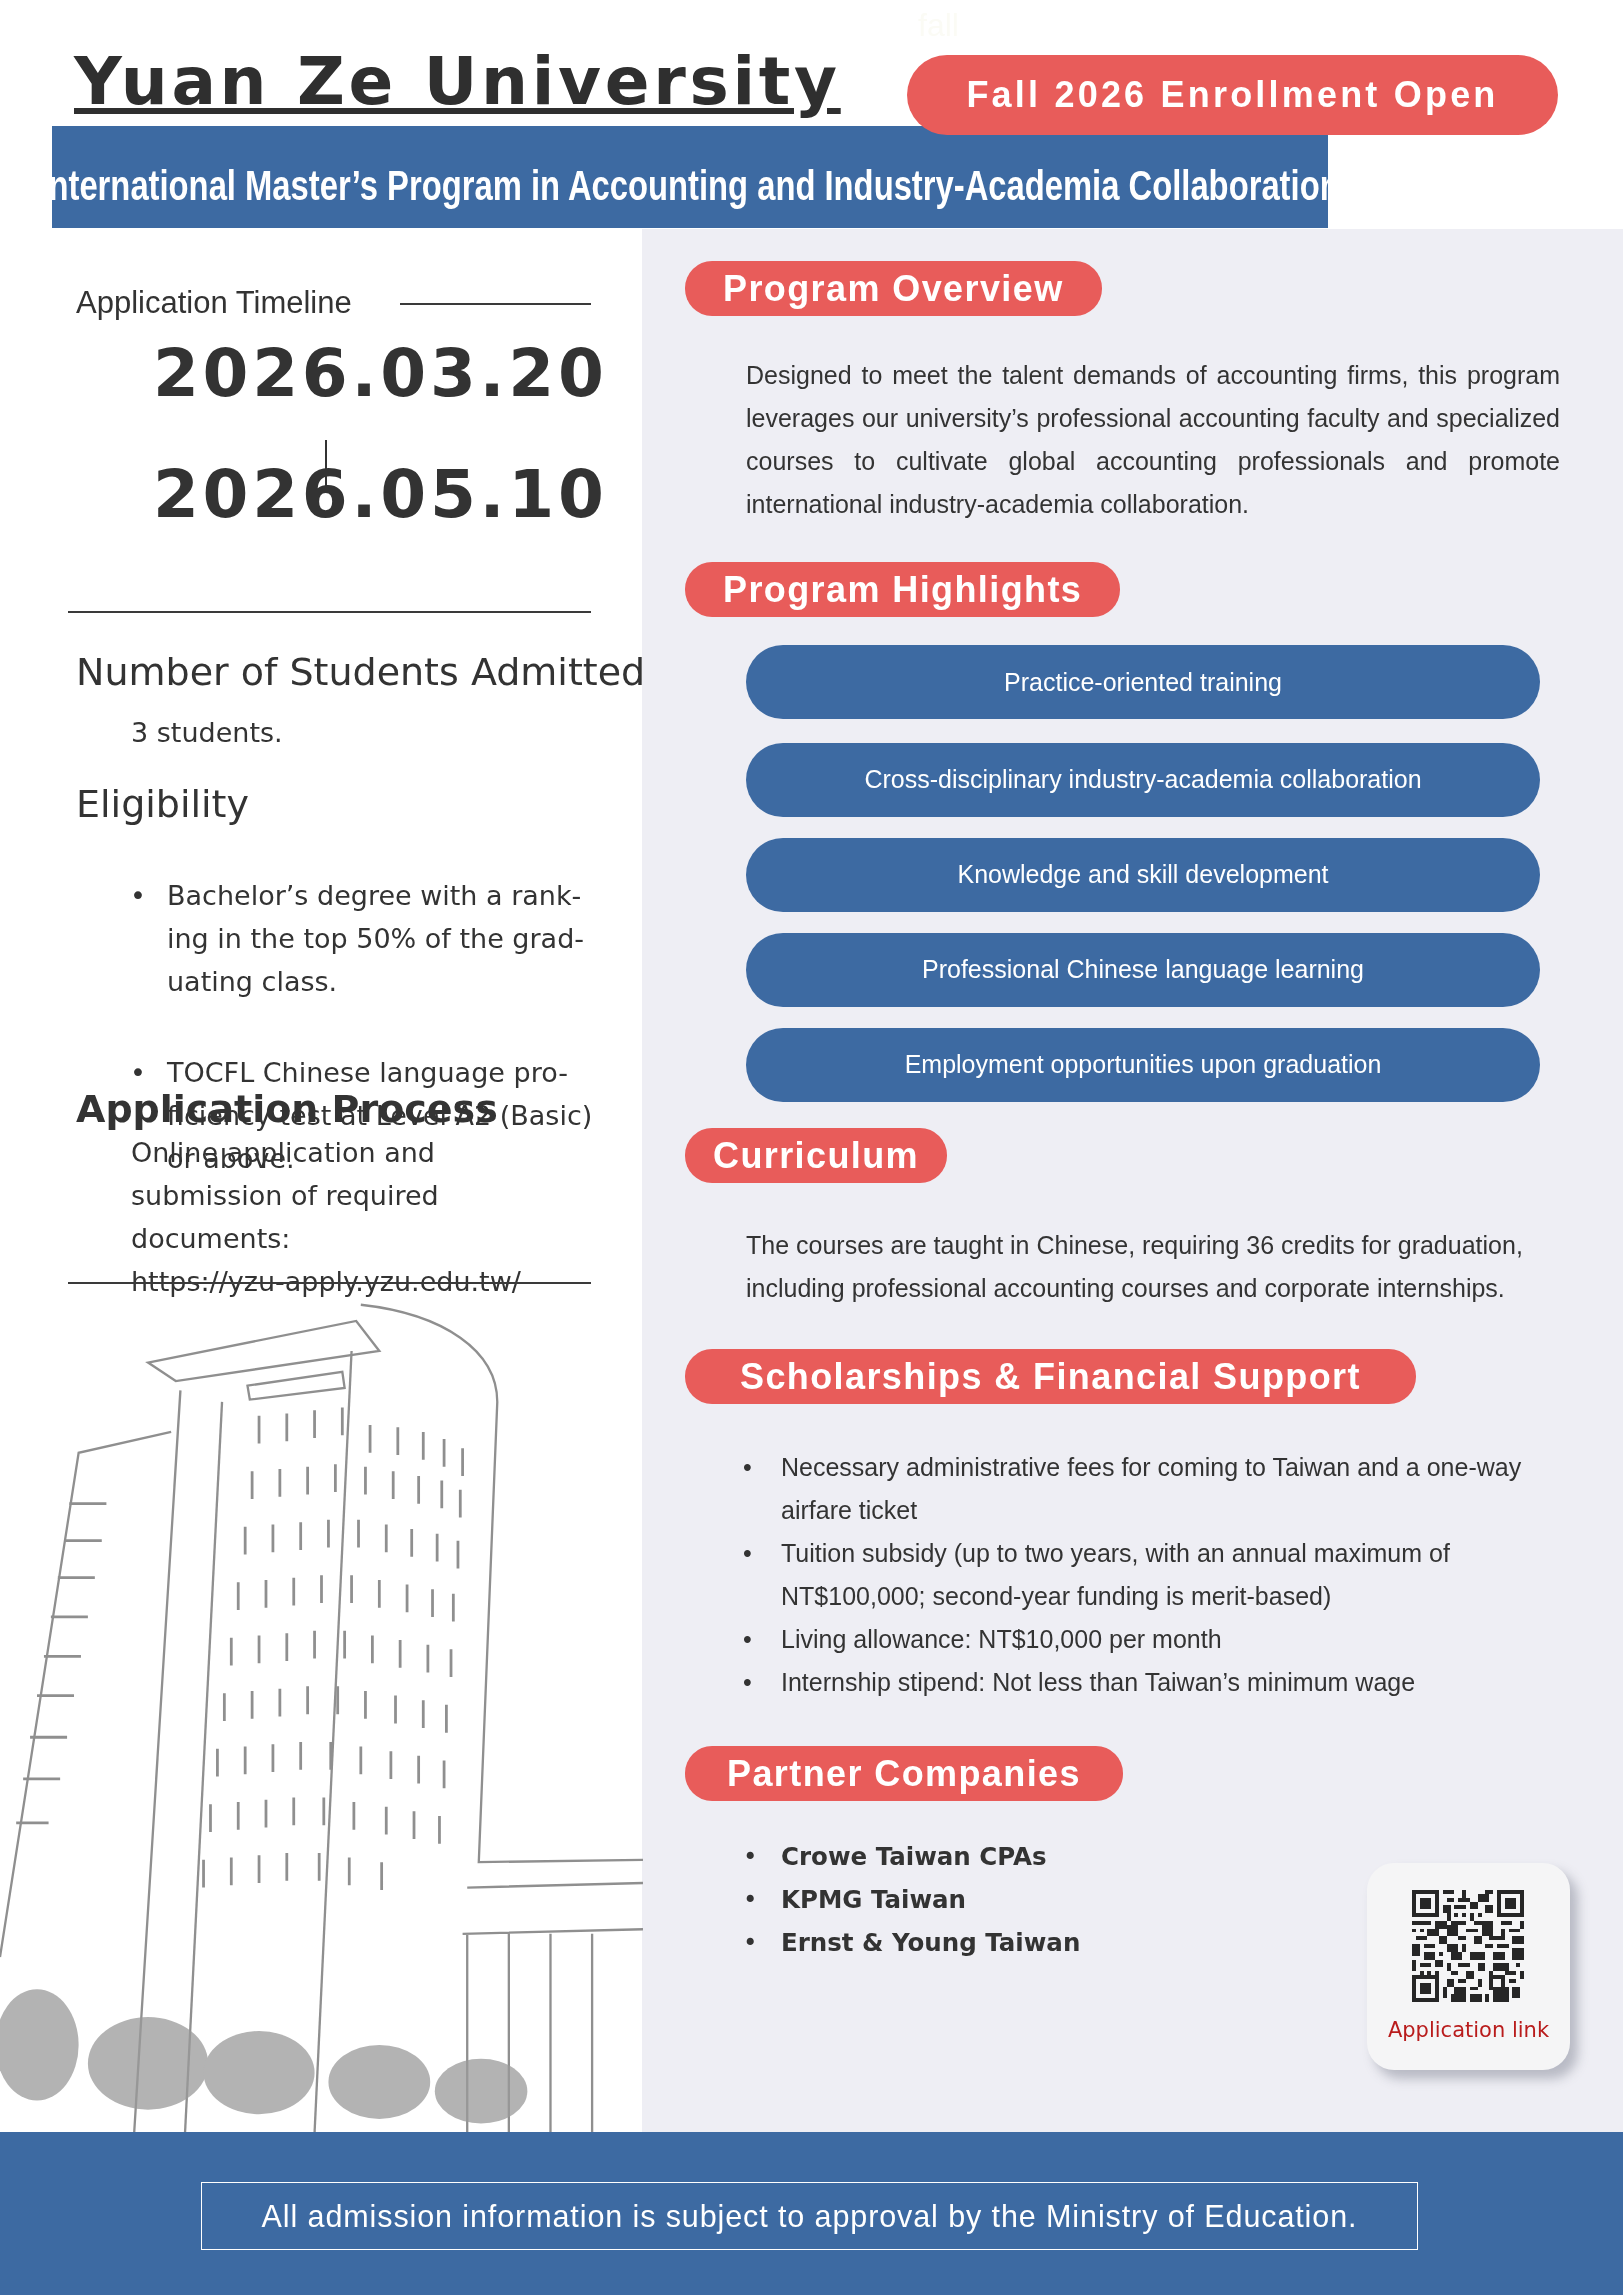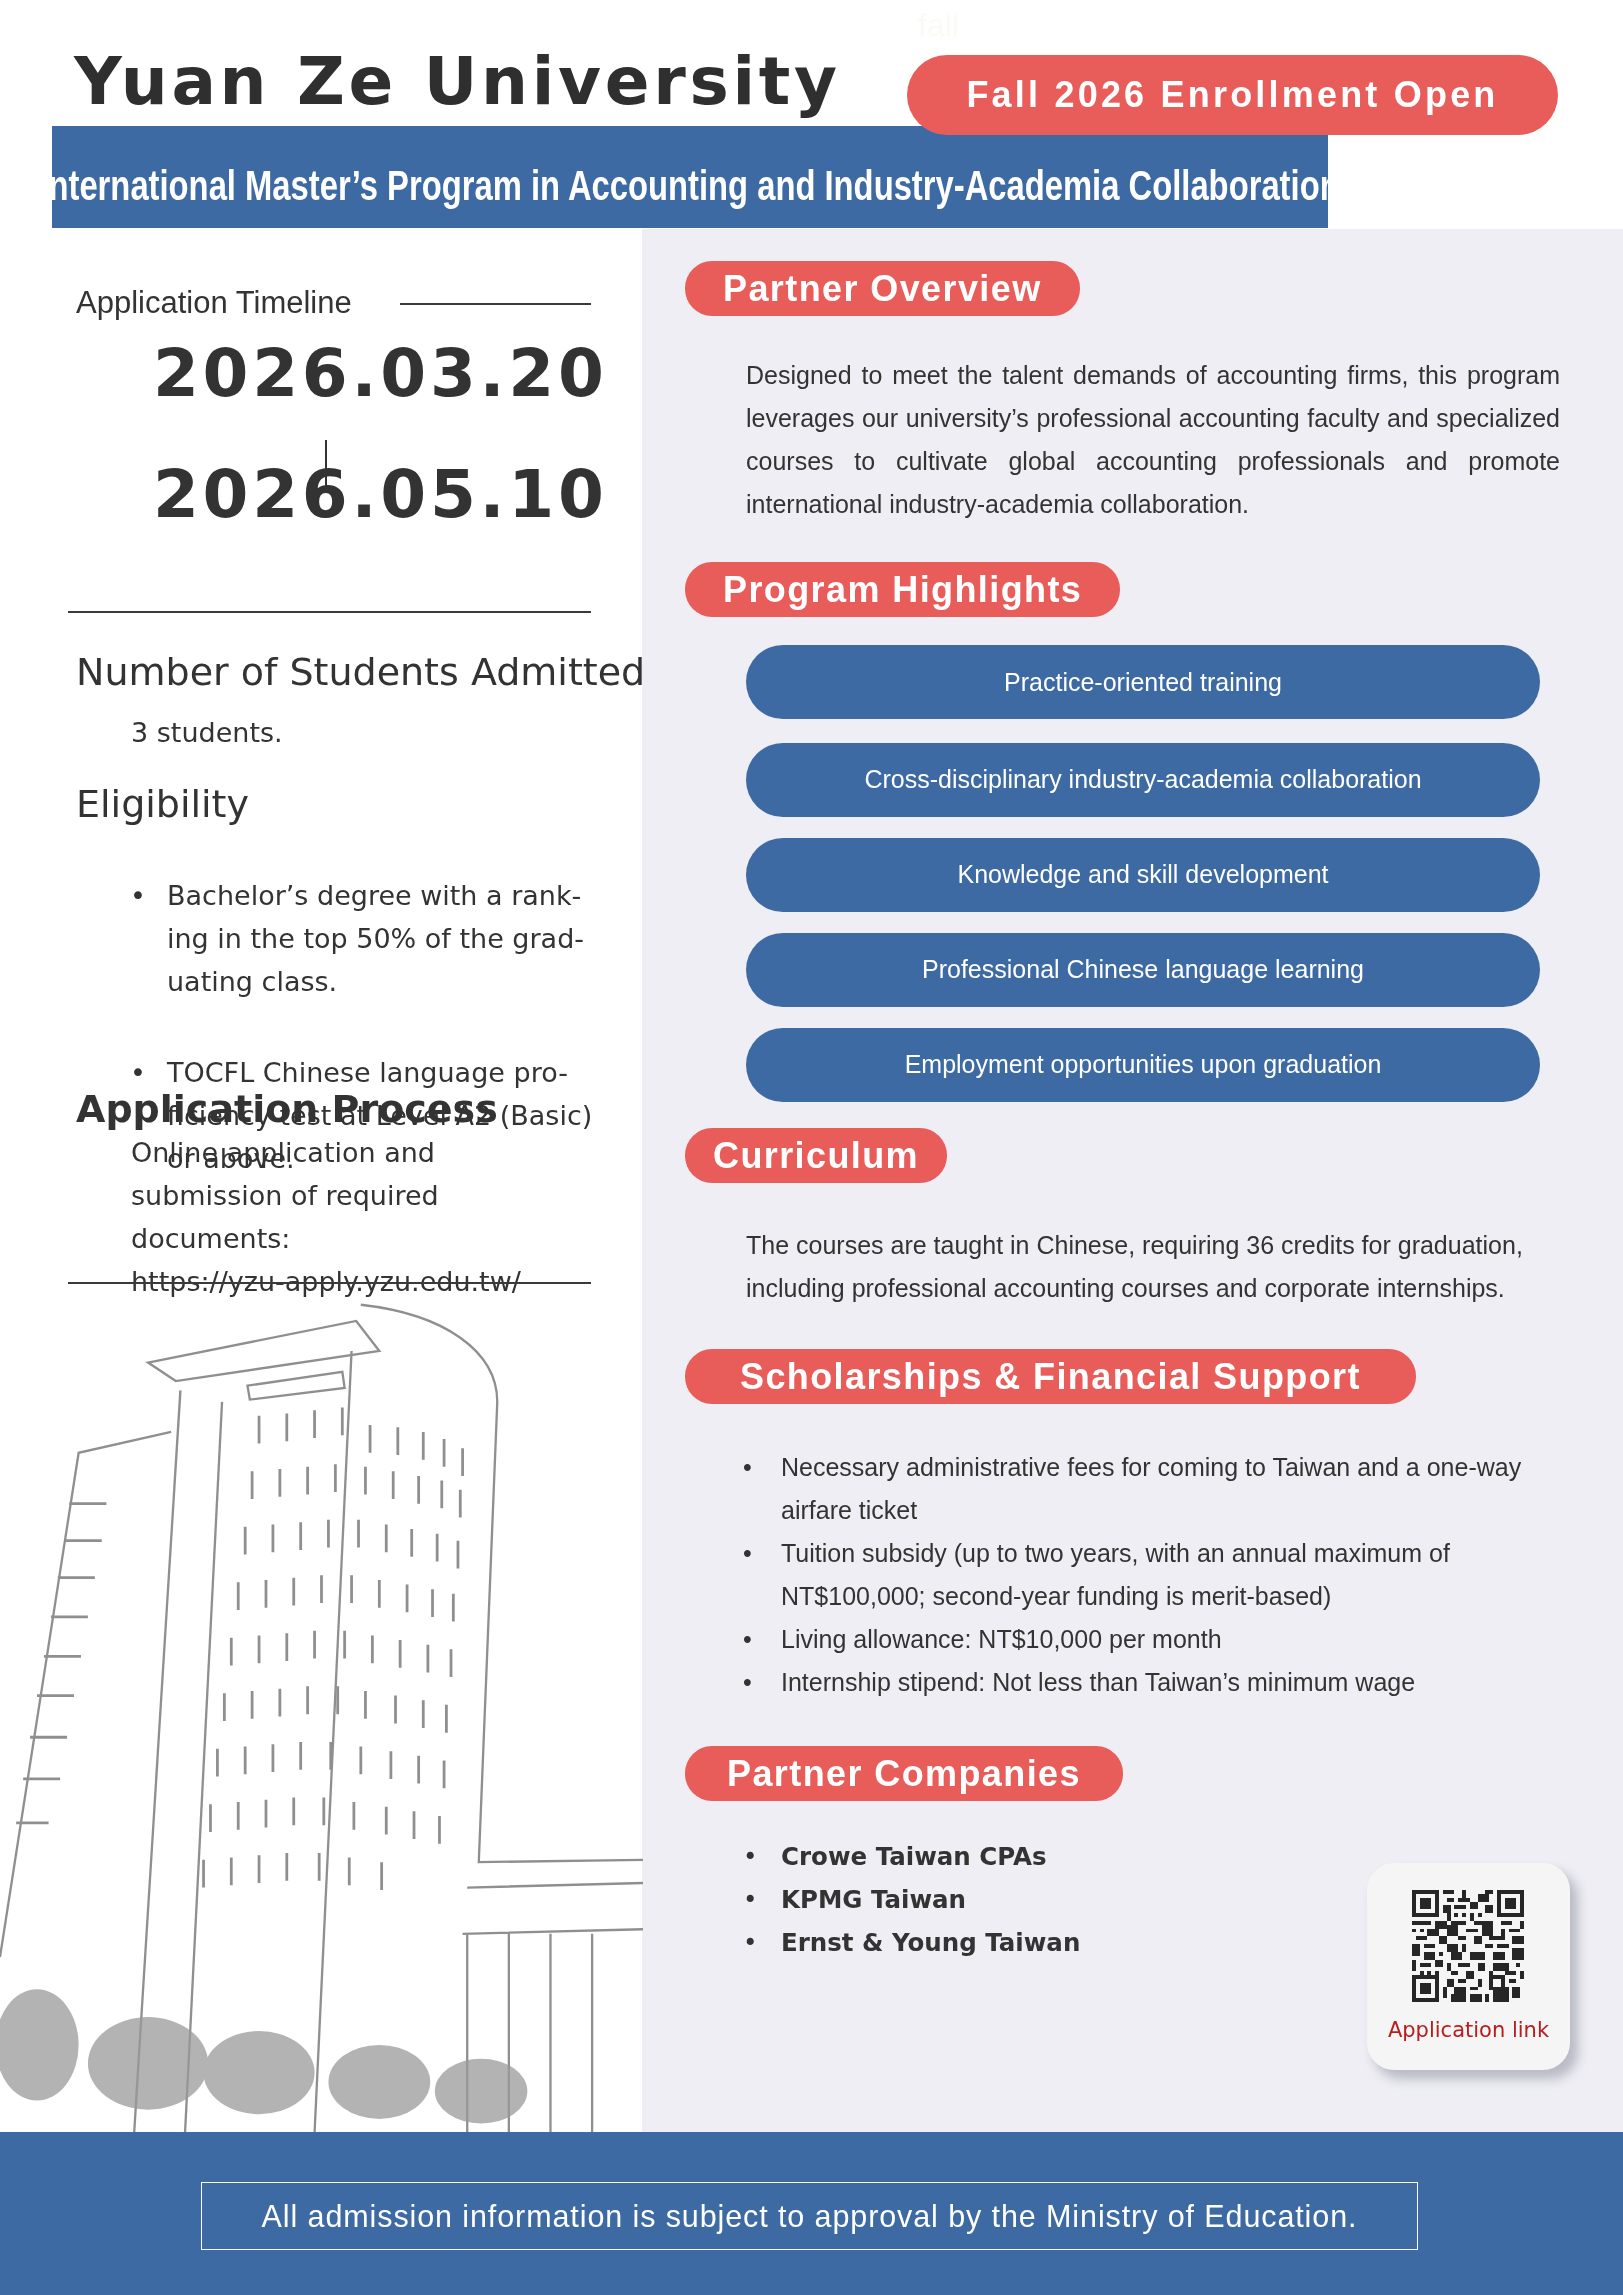--- a/index.html
+++ b/index.html
@@ -1,20 +1,20 @@
 <!DOCTYPE html>
 <html style="font-size:7.4px"><head>
 <meta charset="utf-8">
 <style>
   html, body { margin:0; padding:0; }
   body { width:1623px; height:2295px; position:relative; background:#ffffff; overflow:hidden;
          font-family:"Liberation Sans", sans-serif; color:#333333; }
   .abs { position:absolute; }
   .ghost { left:918px; top:6.5px; font-size:32px; color:#fbfbf5; }
-  .uni-title { left:74px; top:43px; font-family:"DejaVu Sans", sans-serif; font-weight:bold; font-size:66px; color:#2f2f2f; letter-spacing:3.7px; white-space:nowrap; }
+  .uni-title { left:74px; top:43px; font-family:"DejaVu Sans", sans-serif; font-weight:bold; font-size:66px; color:#2f2f2f; letter-spacing:3.7px; white-space:nowrap;text-decoration:underline; }
   .enroll-pill { left:907px; top:55px; width:651px; height:80px; background:#e85c5a; border-radius:40px; z-index:3;
                  display:flex; align-items:center; justify-content:center; color:#fff; font-weight:bold; font-size:36px; letter-spacing:3.2px; }
   .prog-band { left:52px; top:126px; width:1276px; height:102px; background:#3d6aa2; z-index:2;
                display:flex; align-items:center; justify-content:center; }
   .prog-band span { color:#fff; font-weight:bold; font-size:42px; transform:scaleX(0.78); white-space:nowrap; display:inline-block; margin-top:17.6px; }
   .gray-panel { left:642px; top:229px; width:981px; height:1904px; background:#eeeef4; }
   
   .lbl { font-family:"DejaVu Sans", sans-serif; font-size:38px; color:#333; white-space:nowrap; }
   .timeline-label { left:76px; top:285px; font-family:"Liberation Sans", sans-serif; font-size:31px; }
   .timeline-rule { left:400px; top:303px; width:191px; height:1.9px; background:#3a3a3a; }
@@ -127,21 +127,21 @@
   <path d="M1010 1300 L1390 1290 M1000 1400 L1390 1390 M1010 1400 L1010 1830 M1100 1400 L1100 1830 M1190 1400 L1190 1830 M1280 1400 L1280 1830"></path>
   <g stroke="none" fill="#9a9a9a" opacity="0.75">
     <ellipse cx="80" cy="1640" rx="90" ry="120"></ellipse>
     <ellipse cx="320" cy="1680" rx="130" ry="100"></ellipse>
     <ellipse cx="560" cy="1700" rx="120" ry="90"></ellipse>
     <ellipse cx="820" cy="1720" rx="110" ry="80"></ellipse>
     <ellipse cx="1040" cy="1740" rx="100" ry="70"></ellipse>
   </g>
 </svg>
 
-<div class="abs sec-pill pill-overview">Partner Overview</div>
+<div class="abs sec-pill pill-overview">Program Overview</div>
 <div class="abs para overview-text">Designed to meet the talent demands of accounting firms, this program leverages our university’s professional accounting faculty and specialized courses to cultivate global accounting professionals and promote international industry-academia collaboration.</div>
 
 <div class="abs sec-pill pill-highlights">Program Highlights</div>
 <div class="abs hl-list">
   <div class="hl-item">
       <span>Practice-oriented training</span>
     </div>
   <div class="hl-item">
       <span>Cross-disciplinary industry-academia collaboration</span>
     </div>

